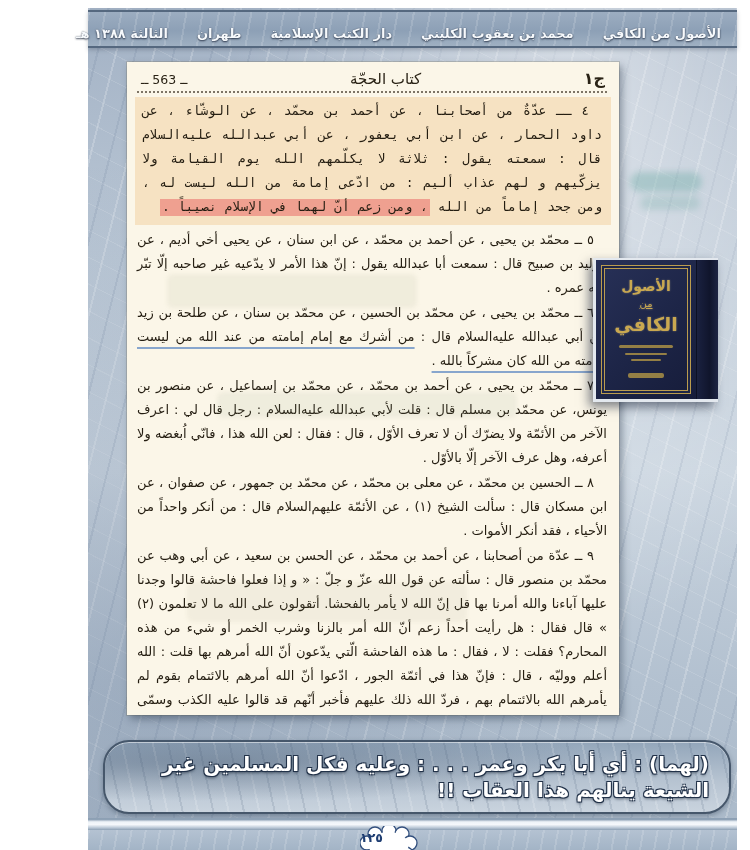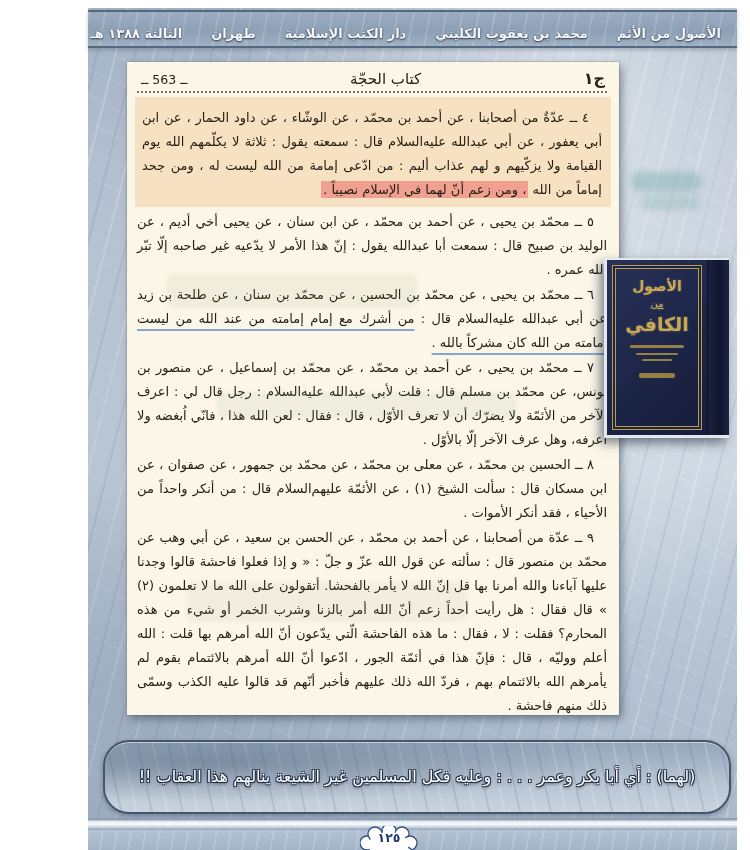--- a/index.html
+++ b/index.html
@@ -46,39 +46,39 @@
   .page-head { display:flex; justify-content:space-between; align-items:baseline; color:#2a2316; padding:2px 2px 0 4px; }
   .page-head .vol { font-size:16px; font-weight:bold; }
   .page-head .ttl { font-size:15px; font-weight:normal; }
   .page-head .pno { font-size:12.5px; }
   .dotted-rule { border-top:2px dotted #7d7465; margin:3px 0 4px 0; height:0; }
 
   .para {
     font-size:13px; line-height:24px; color:#241d11;
     text-align:justify; text-indent:13px; margin:1px 0;
   }
-  .h4block { background:#f6e2c2; padding:9px 9px 5px 7px; margin:2px -4px 3px -2px; }
+  .h4block { background:#f6e2c2; padding:3px 9px 5px 7px; margin:2px -4px 3px -2px;font-family:Liberation Mono, monospace; }
   .hl-phrase { background:#efa090; padding:1px 2px; }
   .ul-phrase { text-decoration:underline; text-decoration-color:#88a6cd; text-decoration-thickness:2px; text-underline-offset:6px; }
 
   .ghost { position:absolute; border-radius:6px; pointer-events:none; filter:blur(2px); }
   .g1 { left:40px; top:212px; width:250px; height:34px; background:rgba(150,160,120,.10); }
   .g2 { left:90px; top:330px; width:300px; height:26px; background:rgba(140,155,130,.10); }
   .g3 { left:60px; top:520px; width:280px; height:40px; background:rgba(150,160,125,.09); }
   .smudge { position:absolute; border-radius:10px; filter:blur(3px); pointer-events:none; }
   .s1 { left:630px; top:172px; width:72px; height:20px; background:rgba(70,150,140,.28); }
   .s2 { left:640px; top:196px; width:60px; height:14px; background:rgba(90,160,150,.22); }
 
   
   .book-cover {
-    position:absolute; left:593px; top:258px; width:125px; height:180px;
+    position:absolute; left:593px; top:258px; width:125px; height:144px;
     background:#e3e8ee;
     padding:2px 0 3px 3px;
     box-shadow:-4px 5px 10px rgba(25,35,55,.55);
-    display:flex; direction:ltr;margin-left:11px;
+    display:flex; direction:ltr;
   }
   .cover-front {
     flex:1; background:linear-gradient(135deg,#283158 0%, #1d2547 55%, #161c3a 100%);
     position:relative; padding:7px;
   }
   .cover-frame {
     position:absolute; inset:5px; border:1px solid #bb9c4e;
     box-shadow:inset 0 0 0 3px rgba(187,156,78,0), inset 0 0 0 2px #1d2547, inset 0 0 0 3px #bb9c4e;
     display:flex; flex-direction:column; align-items:center; justify-content:flex-start;
     padding-top:12px;
@@ -102,50 +102,50 @@
     border:2px solid #46576b; border-radius:26px;
     background:
       radial-gradient(ellipse at 18% 30%, rgba(60,80,105,.40), rgba(60,80,105,0) 55%),
       repeating-linear-gradient(78deg, rgba(255,255,255,.16) 0 2px, rgba(255,255,255,0) 2px 15px, rgba(80,100,125,.16) 15px 17px, rgba(255,255,255,0) 17px 30px),
       linear-gradient(180deg,#93a6ba 0%, #b6c3d1 55%, #c9d3de 100%);
     box-shadow:0 2px 5px rgba(30,45,65,.35), inset 0 1px 0 rgba(255,255,255,.5);
     display:flex; align-items:center; justify-content:center;
     direction:rtl; padding:0 20px;
   }
   .banner span {
-    color:#ffffff; font-weight:normal; font-size:16px; text-align:center; line-height:1.3;
+    color:#ffffff; font-weight:bold; font-size:20px; text-align:right; line-height:1.3;
     text-shadow:-1px -1px 0 #223249, 1px -1px 0 #223249, -1px 1px 0 #223249, 1px 1px 0 #223249, 0 2px 3px rgba(10,20,35,.55);
   }
 
   
   .ridge {
     position:absolute; left:88px; top:818px; width:649px; height:12px;
     background:linear-gradient(180deg,#8da0b4 0%, #8da0b4 12%, #eef3f8 32%, #f5f8fb 55%, #c2cedb 78%, #8da0b4 100%);
   }
   .bottom-band {
     position:absolute; left:88px; top:830px; width:649px; height:20px;
     background:
       repeating-linear-gradient(100deg, rgba(255,255,255,.15) 0 2px, rgba(255,255,255,0) 2px 14px),
       linear-gradient(180deg,#b4c2d2 0%, #a3b4c6 100%);
   }
   .badge { position:absolute; left:360px; top:826px; width:58px; height:40px; }
   .badge .num {
-    position:absolute; left:0; top:4px; width:58px; text-align:center;
+    position:absolute; left:0; top:4px; width:58px; 
     font-size:12.5px; font-weight:bold; color:#1e3d72; z-index:3;
   }
 </style>
 </head>
 <body>
 
 <div class="stage">
 
   <div class="bg"></div>
 
   <div class="top-bar">
-    <span>الأصول من الأئم</span>
+    <span>الأصول من الكافي</span>
     <span>محمد بن يعقوب الكليني</span>
     <span>دار الكتب الإسلامية</span>
     <span>طهران</span>
     <span>الثالثة ١٣٨٨ هـ</span>
   </div>
 
   <div class="smudge s1"></div>
   <div class="smudge s2"></div>
 
   <div class="scan-page">

